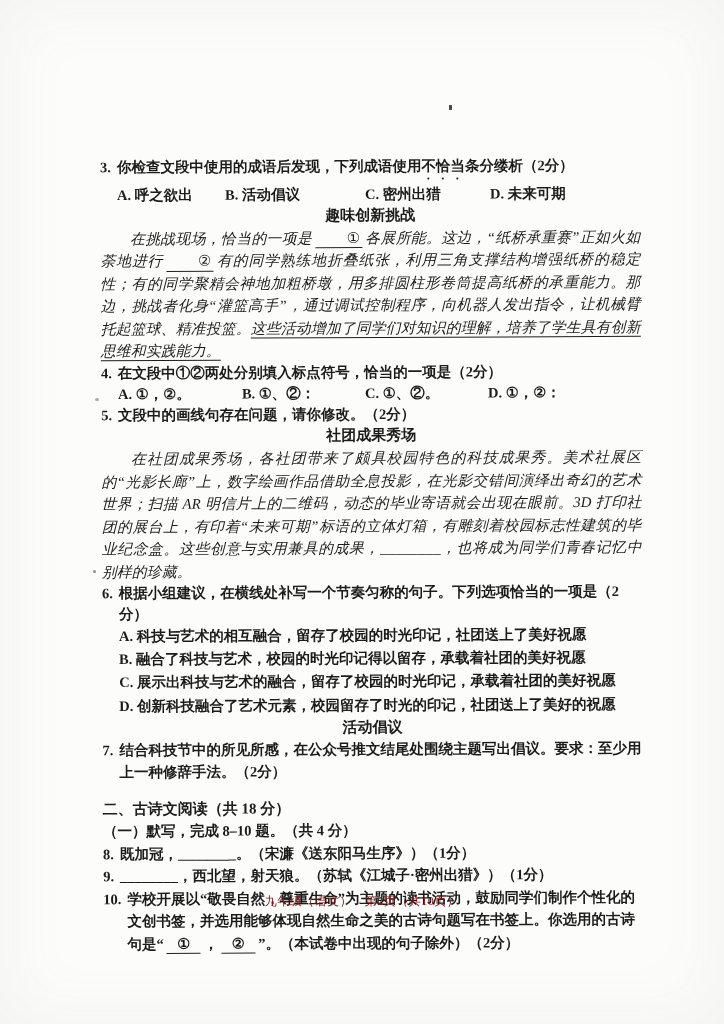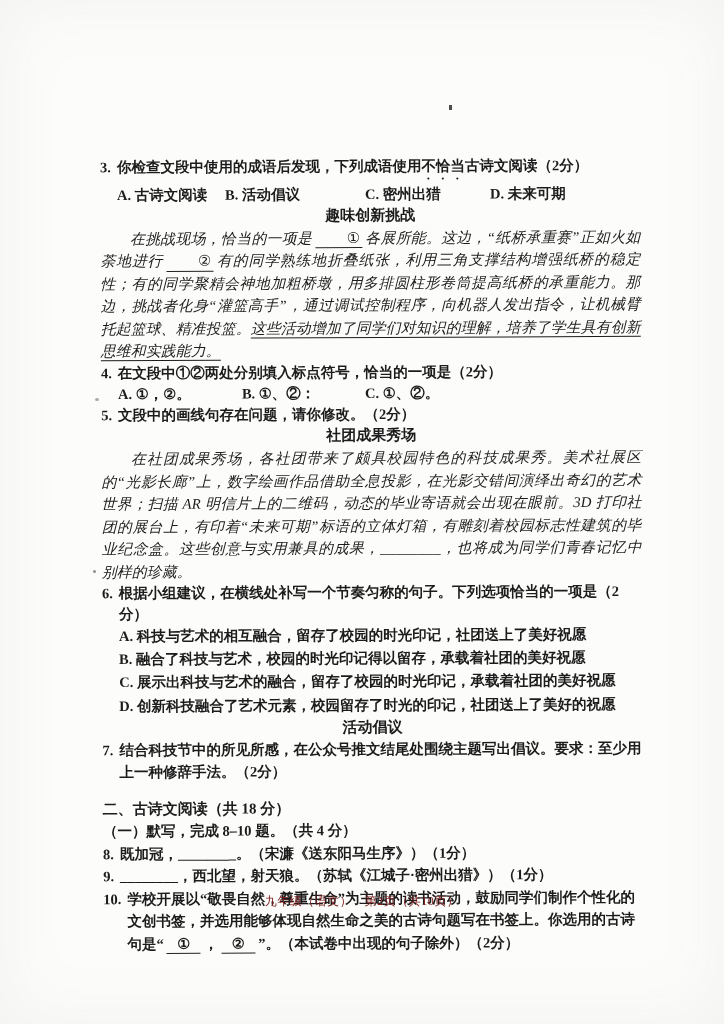--- a/index.html
+++ b/index.html
@@ -75,42 +75,43 @@
 
   <div class="speck speck-1"></div>
   <div class="speck speck-2"></div>
   <div class="speck speck-3"></div>
 
   <main class="content">
 
     <div class="q">
       <span class="qnum">3.</span>
       <div class="qbody">
-        <div class="qstem"><span>你检查文段中使用的成语后发现，下列成语使用</span><span class="emph">不恰当</span><span>古诗文阅读（2分）</span></div>
+        <div class="qstem"><span>你检查文段中使用的成语后发现，下列成语使用</span><span class="emph">不恰当</span><span>条分缕析（2分）</span></div>
         <div class="optrow optrow-q3">
-          <span class="opt">A. 古诗文阅读</span>
+          <span class="opt">A. 呼之欲出</span>
           <span class="opt">B. 活动倡议</span>
           <span class="opt">C. 密州出猎</span>
           <span class="opt">D. 未来可期</span>
         </div>
       </div>
     </div>
 
     <h3 class="center-heading">趣味创新挑战</h3>
 
     <p class="para"><span class="seg-normal">在挑战现场，恰当的一项是</span><span class="seg-blank">①</span><span class="seg-normal">各展所能。这边，“纸桥承重赛”正如火如荼地进行</span><span class="seg-blank">②</span><span class="seg-normal">有的同学熟练地折叠纸张，利用三角支撑结构增强纸桥的稳定性；有的同学聚精会神地加粗桥墩，用多排圆柱形卷筒提高纸桥的承重能力。那边，挑战者化身“灌篮高手”，通过调试控制程序，向机器人发出指令，让机械臂托起篮球、精准投篮。</span><span class="seg-underline">这些活动增加了同学们对知识的理解，培养了学生具有创新思维和实践能力。</span></p>
 
     <div class="q">
       <span class="qnum">4.</span>
       <div class="qbody">
         <div class="qstem">在文段中①②两处分别填入标点符号，恰当的一项是（2分）</div>
         <div class="optrow optrow-q4">
           <span class="opt">A. ①，②。</span>
           <span class="opt">B. ①、②：</span>
           <span class="opt">C. ①、②。</span>
+          <span class="opt">D. ①，②：</span>
         </div>
       </div>
     </div>
 
     <div class="q">
       <span class="qnum">5.</span>
       <div class="qbody">
         <div class="qstem">文段中的画线句存在问题，请你修改。（2分）</div>
       </div>
     </div>

